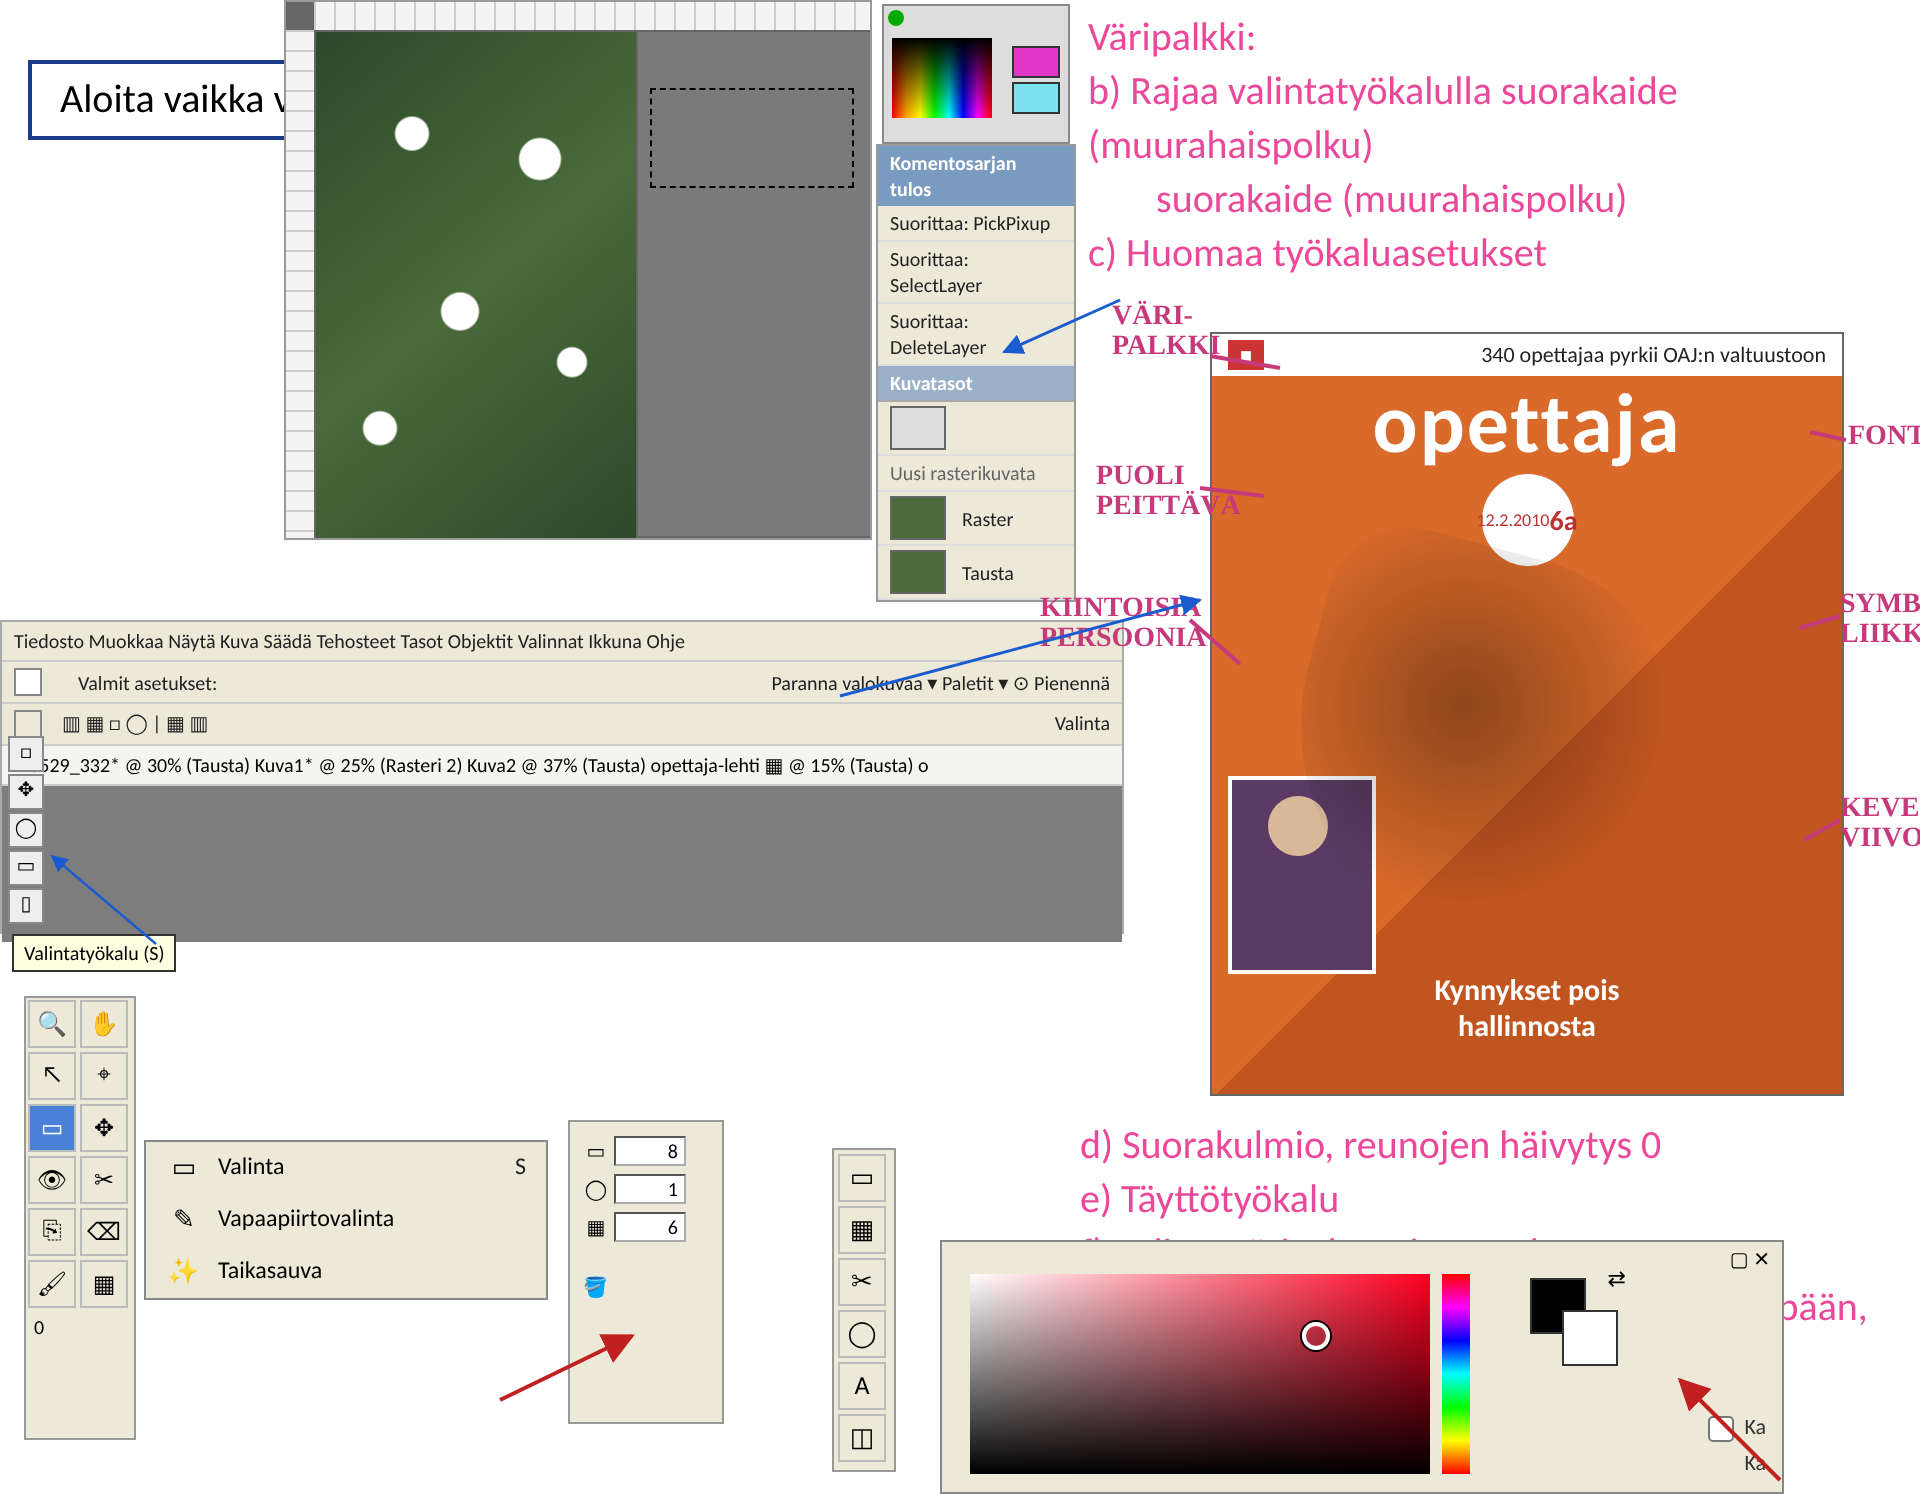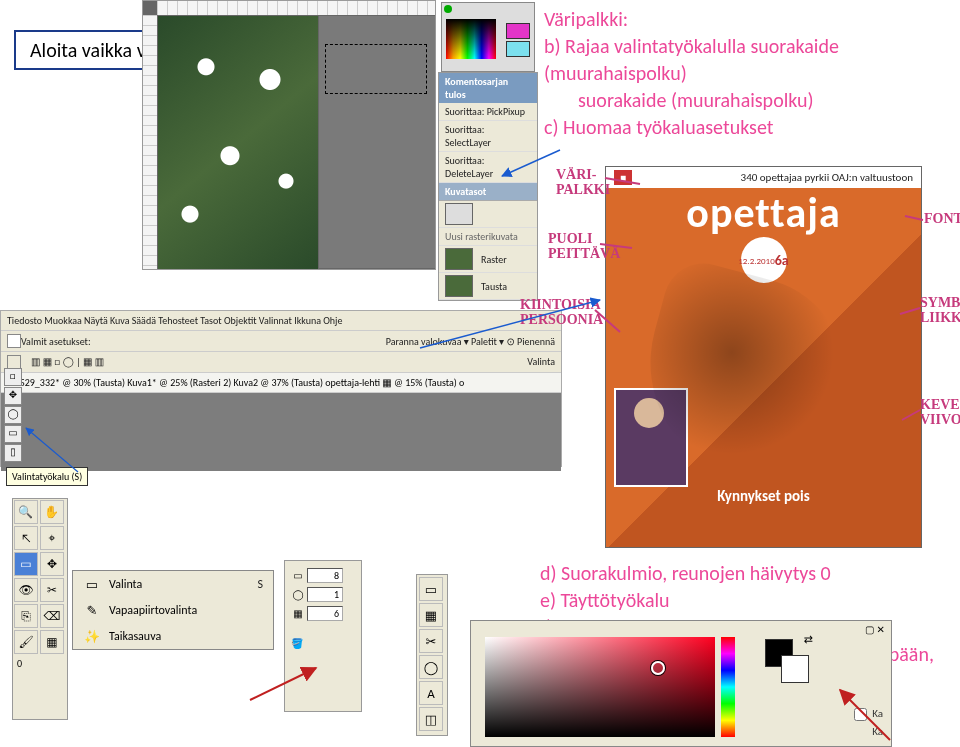--- a/index.html
+++ b/index.html
@@ -186,21 +186,21 @@
     <span>Raster</span>
   </div>
   <div class="row">
     <span class="thumb"></span>
     <span>Tausta</span>
   </div>
 </div>
 
 <div class="menubar-shot" style="left:0; top:310px; width:560px; height:155px;">
   <div class="menutxt">Tiedosto   Muokkaa   Näytä   Kuva   Säädä   Tehosteet   Tasot   Objektit   Valinnat   Ikkuna   Ohje</div>
-  <div class="menutxt" style="display:flex; gap:0; align-items:center; border-top:1px solid #ccc;">
+  <div class="menutxt" style="display:flex; gap:18px; align-items:center; border-top:1px solid #ccc;">
     <span style="width:12px;height:12px;background:#fff;border:1px solid #888;display:inline-block;"></span>
     <span>Valmit asetukset:</span>
     <span style="flex:1"></span>
     <span>Paranna valokuvaa ▾    Paletit ▾    ⊙ Pienennä</span>
   </div>
   <div class="menutxt" style="border-top:1px solid #ccc; display:flex; gap:10px;">
     <span style="border:1px solid #888; width:12px; height:12px;"></span>
     <span>▥ ▦ □ ◯ | ▦ ▥</span>
     <span style="flex:1"></span>
     <span>Valinta</span>
@@ -274,24 +274,25 @@
     <span>340 opettajaa pyrkii OAJ:n valtuustoon</span>
   </div>
   <div class="mag-title">opettaja</div>
   <div class="mag-date">
     <span>12.2.2010</span>
     <b style="font-size:14px;">6a</b>
   </div>
   <div class="mag-person"></div>
   <div class="mag-sub">
     <div>Kynnykset pois</div>
-  </div>
-</div>
-
-<div class="handw" style="left:556px; top:168px;">VÄRI-<br>PALKKI</div>
+    <div>hallinnosta</div>
+  </div>
+</div>
+
+<div class="handw" style="left:556px; top:152px;">VÄRI-<br>PALKKI</div>
 <div class="handw" style="left:548px; top:232px;">PUOLI<br>PEITTÄVÄ</div>
 <div class="handw" style="left:520px; top:298px;">KIINTOISIA<br>PERSOONIA</div>
 <div class="handw" style="left:924px; top:212px;">FONTTI?</div>
 <div class="handw" style="left:920px; top:296px;">SYMBO-?<br>LIIKKAA.</div>
 <div class="handw" style="left:920px; top:398px;">KEVEYTTÄ<br>VIIVOISTA?</div>
 
 <div class="text-block" style="left:540px; top:560px; width:410px;">
   <div>d)   Suorakulmio, reunojen häivytys 0</div>
   <div>e)   Täyttötyökalu</div>
   <div>f)    Valitse väri: ylempi vasen korva,</div>

